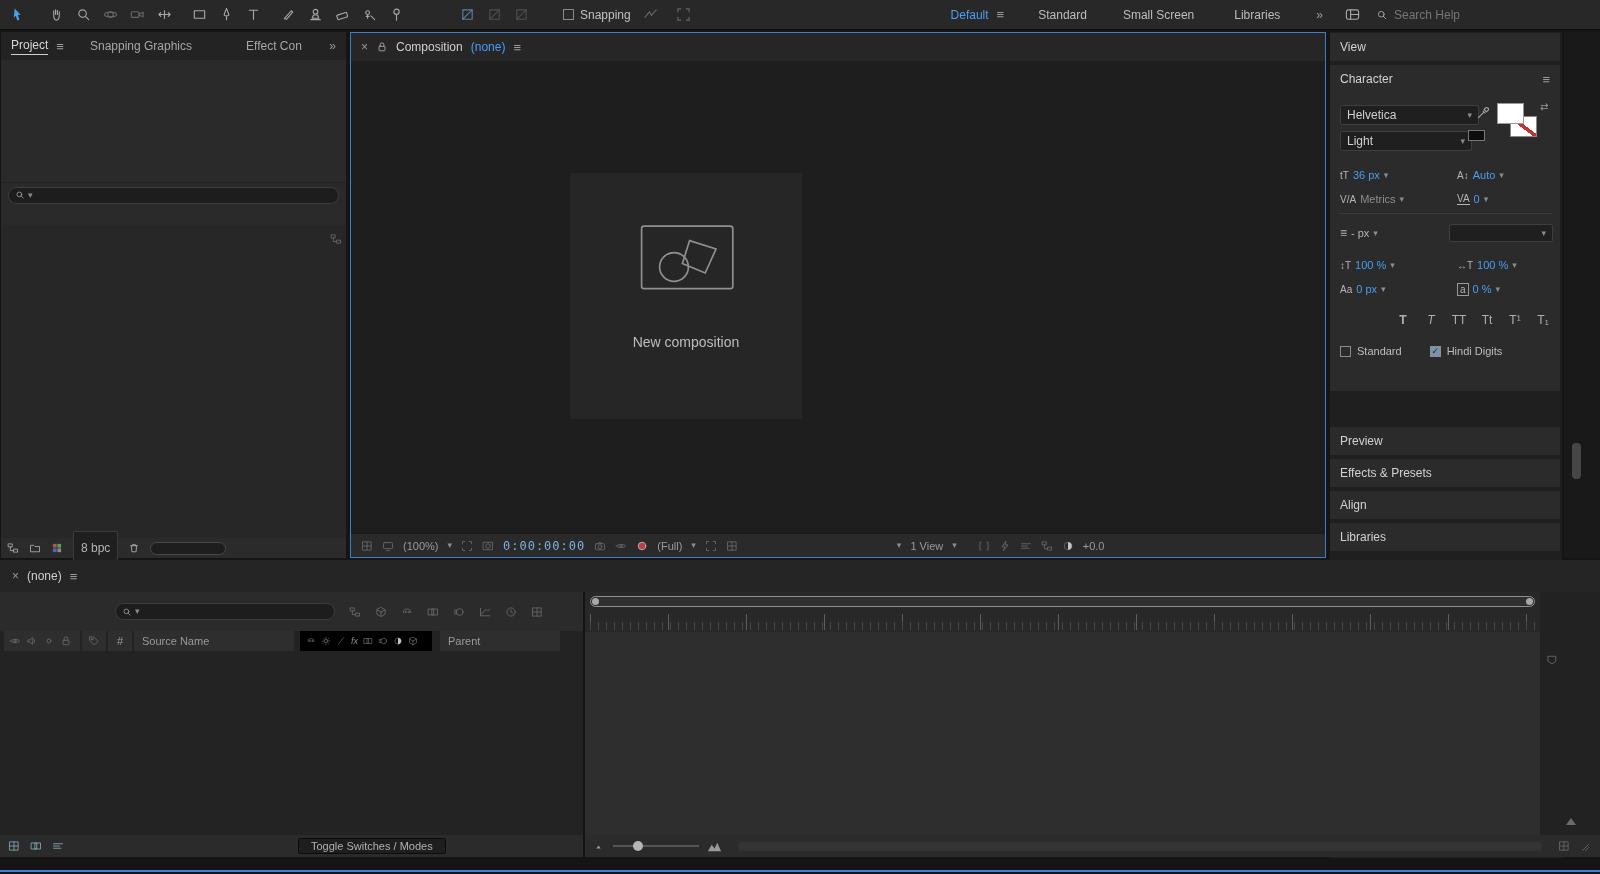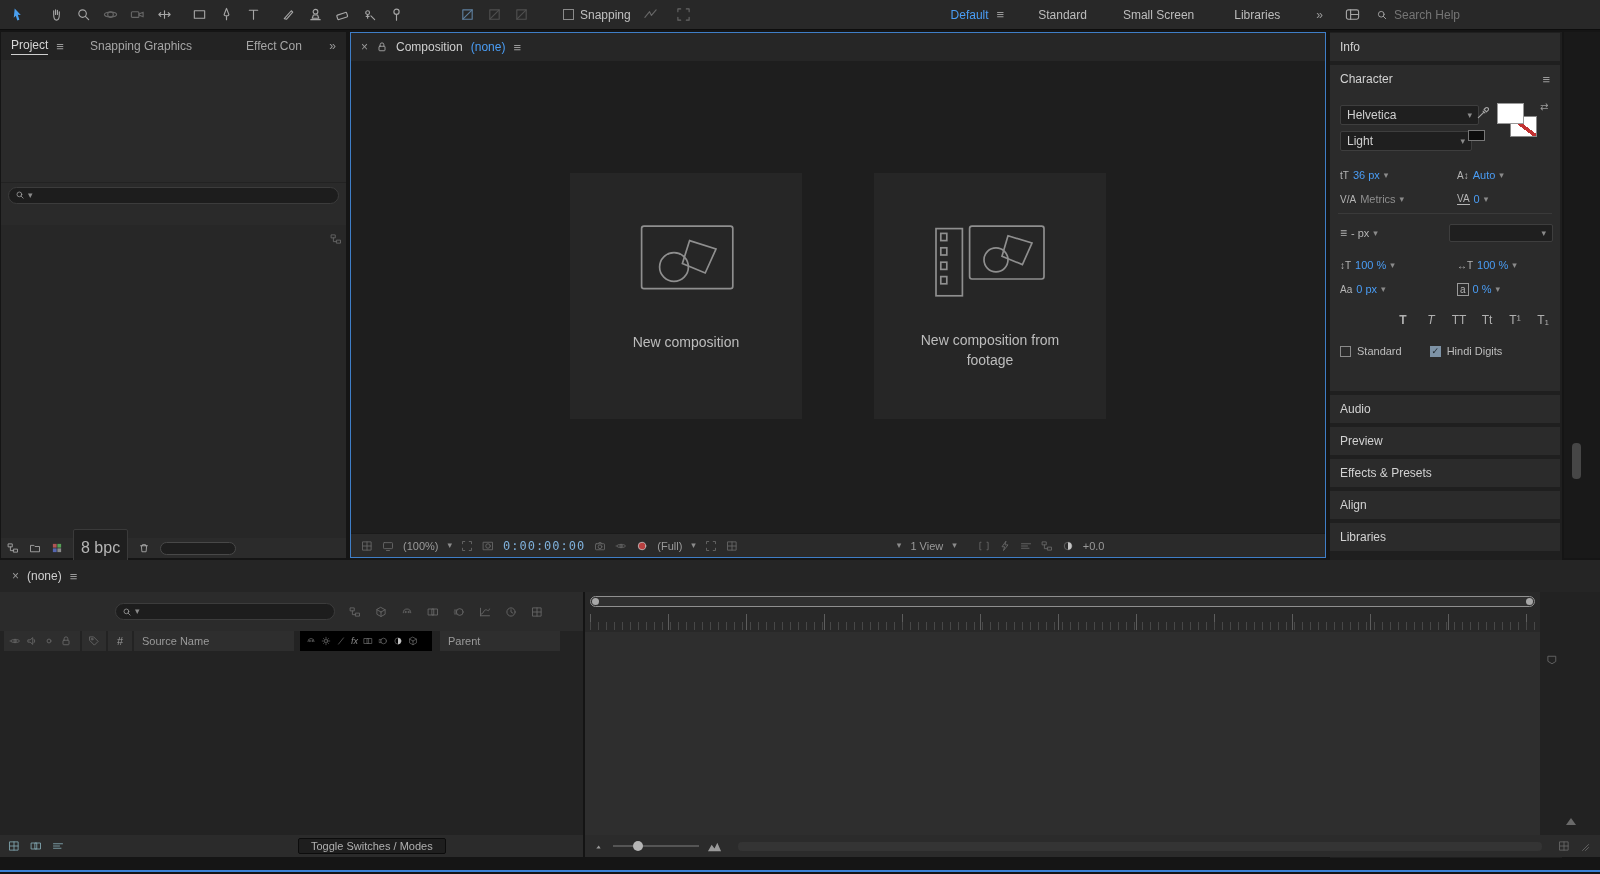--- a/index.html
+++ b/index.html
@@ -402,21 +402,21 @@
     <div class="abs row" style="left:0;top:506px;width:345px;height:20px;background:#2b2b2b;padding:0 6px;gap:10px">
       <svg class="i i12">
           <use href="#s-flow"></use>
         </svg>
       <svg class="i i12">
           <use href="#s-folder"></use>
         </svg>
       <svg class="i i12">
           <use href="#s-colorproj"></use>
         </svg>
-      <span style="background:#1f1f1f;border:1px solid #3a3a3a;border-radius:2px;padding:9px 7px;font-size:16px;color:#b5b5b5">8 bpc</span>
+      <span style="background:#1f1f1f;border:1px solid #3a3a3a;border-radius:2px;padding:9px 7px;font-size:12px;color:#b5b5b5">8 bpc</span>
       <svg class="i i12">
           <use href="#s-trash"></use>
         </svg>
       <div style="width:76px;height:13px;border-radius:7px;background:#1e1e1e;border:1px solid #484848"></div>
     </div>
   </div>
 
   <div class="panel" id="comp-panel" style="left:350px;top:32px;width:976px;height:526px;border:1px solid #3f7ec7;background:#232323">
     <div class="tabsrow" style="background:#262626">
       <span style="color:#9a9a9a">×</span>
@@ -428,26 +428,20 @@
       <span class="menu-glyph">≡</span>
     </div>
 
     <div class="abs" style="left:0;top:28px;width:974px;height:472px;background:#1e1e1e">
       <div class="abs" style="left:219px;top:112px;width:232px;height:246px;background:#262626;text-align:center">
         <svg style="width:132px;height:84px;margin-top:46px;stroke:#8f8f8f;fill:none;stroke-width:1.4">
             <use href="#s-compicon"></use>
           </svg>
         <div style="margin-top:28px;font-size:14px;color:#bdbdbd">New composition</div>
       </div>
-      <div class="abs" style="left:523px;top:112px;width:232px;height:246px;background:#262626;text-align:center">
-        <svg style="width:132px;height:84px;margin-top:46px;stroke:#8f8f8f;fill:none;stroke-width:1.4">
-            <use href="#s-compfootage"></use>
-          </svg>
-        <div style="margin:24px auto 0;font-size:14px;color:#bdbdbd;max-width:150px;line-height:1.45">New composition from footage</div>
-      </div>
     </div>
 
     <div class="abs row" style="left:0;top:500px;width:974px;height:24px;background:#2a2a2a;border-top:1px solid #1a1a1a;padding:0 10px;gap:9px">
       <svg class="i i12 dim">
           <use href="#s-gridsq"></use>
         </svg>
       <svg class="i i12 dim">
           <use href="#s-monitor"></use>
         </svg>
       <span class="sbtext">(100%)</span>
@@ -494,21 +488,21 @@
       <svg class="i i12 dim">
           <use href="#s-adjust"></use>
         </svg>
       <span class="sbtext">+0.0</span>
       <span style="flex:1"></span>
     </div>
   </div>
 
   <div class="abs" style="left:1330px;top:32px;width:232px;height:826px;background:#1f1f1f">
     <div class="hdrpanel" style="top:1px">
-        <span>Info</span>
+        <span>View</span>
       </div>
     <div class="hdrpanel" style="top:33px">
       <span>Character</span>
       <span class="menu-glyph" style="margin-left:auto">≡</span>
     </div>
 
     <div class="abs" style="left:0;top:61px;width:230px;height:298px;background:#2b2b2b">
       <div class="crow" style="top:12px">
         <div class="select" style="width:139px">
           <span>Helvetica</span>
@@ -610,23 +604,20 @@
       <div class="crow" style="top:248px;gap:6px">
         <div class="cbox"></div>
         <span style="color:#bdbdbd;font-size:11px">Standard</span>
         <div class="cbox checked" style="margin-left:22px">
             <span>✓</span>
           </div>
         <span style="color:#bdbdbd;font-size:11px">Hindi Digits</span>
       </div>
     </div>
 
-    <div class="hdrpanel" style="top:363px">
-        <span>Audio</span>
-      </div>
     <div class="hdrpanel" style="top:395px">
         <span>Preview</span>
       </div>
     <div class="hdrpanel" style="top:427px">
         <span>Effects &amp; Presets</span>
       </div>
     <div class="hdrpanel" style="top:459px">
         <span>Align</span>
       </div>
     <div class="hdrpanel" style="top:491px">

